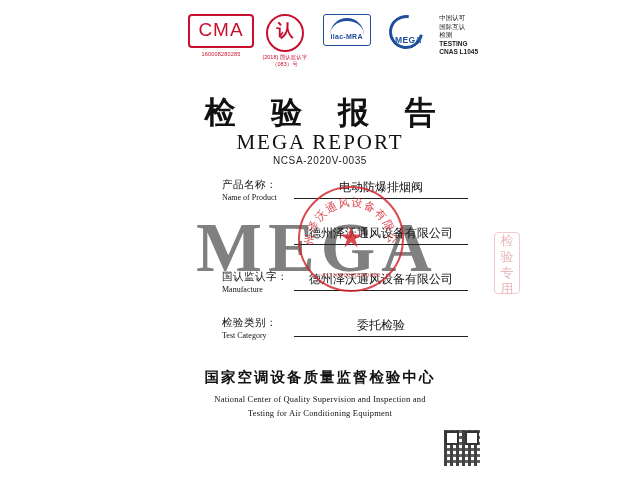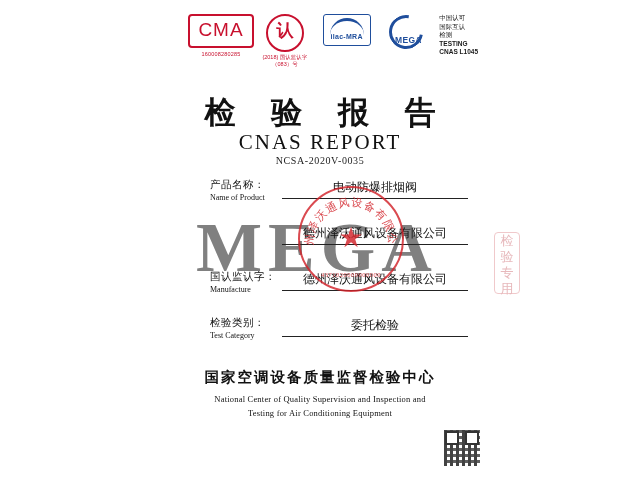--- a/index.html
+++ b/index.html
@@ -172,36 +172,37 @@
     font-family: "Liberation Serif", serif;
     font-size: 21px;
     letter-spacing: 2px;
     color: #111;
   }
   .report-no {
     position: absolute;
     left: 0; right: 0;
     top: 155px;
     text-align: center;
-    font-family: Liberation Serif, serif;
+    font-family: Liberation Sans, sans-serif;
     font-size: 10px;
     letter-spacing: 0.6px;
     color: #222;
   }
 
   
   .fields {
     position: absolute;
     left: 210px;
     top: 178px;
     width: 240px;
   }
   .field-row {
     position: relative;
     height: 46px;
+    margin-left: 12px;
   }
   .field-label {
     position: absolute;
     left: 0;
     top: 0;
     width: 74px;
     line-height: 13px;
   }
   .label-cn {
     font-family: "Liberation Serif", serif;
@@ -393,21 +394,21 @@
       <div>中国认可</div>
       <div>国际互认</div>
       <div>检测</div>
       <div class="bold">TESTING</div>
       <div class="bold">CNAS L1045</div>
     </div>
 
   </div>
 
   <div class="title-cn">检 验 报 告</div>
-  <div class="title-en">CNAS REPORT</div>
+  <div class="title-en">MEGA REPORT</div>
   <div class="report-no">NCSA-2020V-0035</div>
 
   <div class="wm-mega">MEGA</div>
   <div class="wm-right">检验专用</div>
 
   <div class="fields">
 
     <div class="field-row">
       <div class="field-label">
         <div class="label-cn">产品名称：</div>

